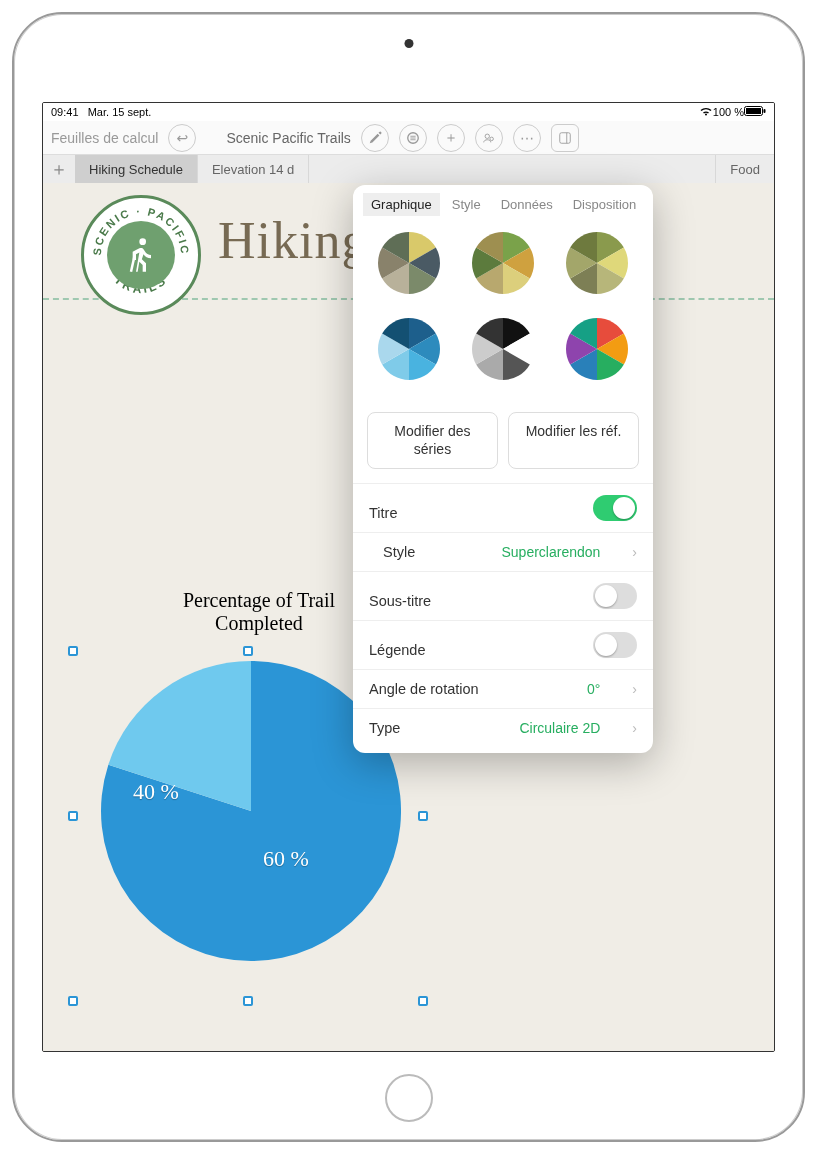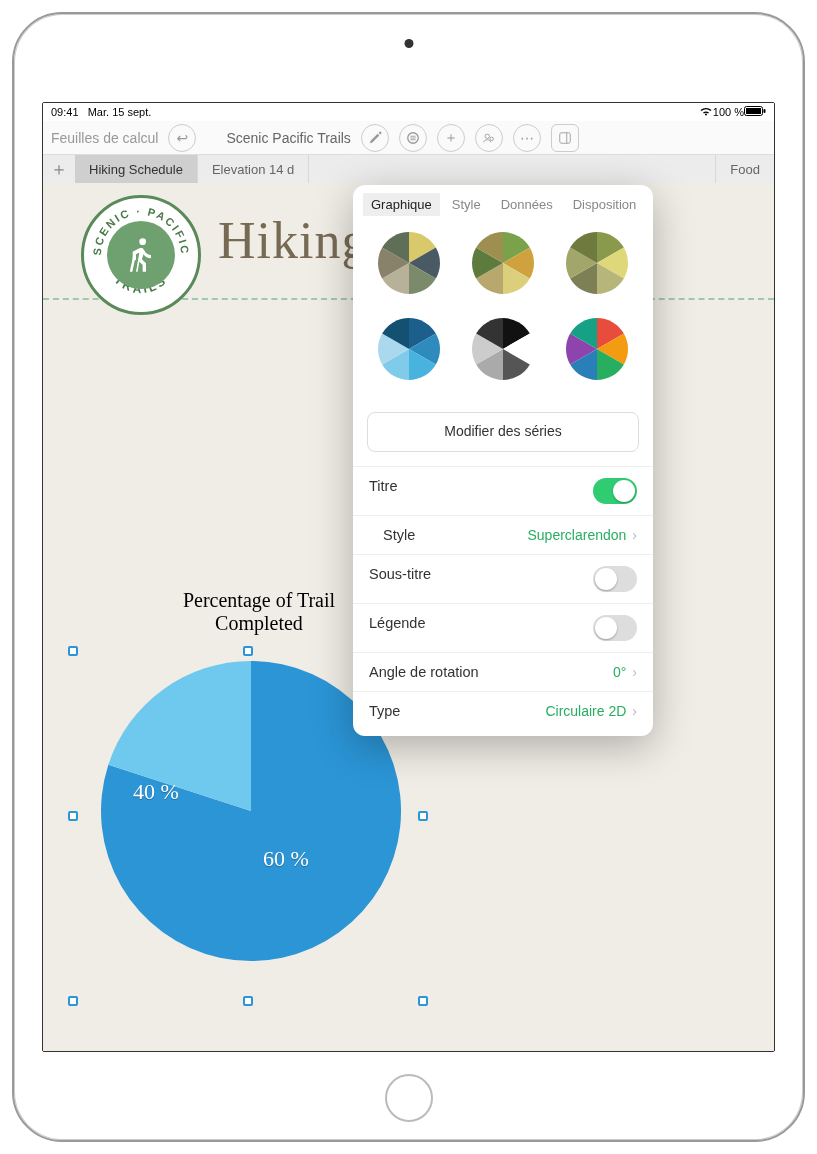--- a/index.html
+++ b/index.html
@@ -242,25 +242,26 @@
     text-align: center;
     font-size: 14px;
     color: #333;
     padding: 10px 6px;
     border: 1px solid #ddd;
     border-radius: 8px;
     line-height: 1.25;
   }
   .pop-row {
     display: flex;
-    align-items: flex-start;
+    align-items: flex-end;
     padding: 11px 16px;
     border-top: 1px solid #eee;
     font-size: 14.5px;
     color: #333;
+    gap: 26px;
   }
   .pop-row.indent .label { padding-left: 14px; }
   .pop-row .val { margin-left: auto; color: #27ae60; font-size: 14px; }
   .pop-row .chev { color: #bbb; margin-left: 6px; font-size: 14px; }
   .switch {
     margin-left: auto;
     width: 44px; height: 26px;
     border-radius: 13px;
     background: #ddd;
     position: relative;
@@ -455,20 +456,21 @@
               <path d="M31 31 L57.846787517317594 15.5 A31 31 0 0 1 57.8467875173176 46.49999999999999 Z" fill="#f39c12"></path>
               <path d="M31 31 L57.8467875173176 46.49999999999999 A31 31 0 0 1 31.000000000000004 62 Z" fill="#27ae60"></path>
               <path d="M31 31 L31.000000000000004 62 A31 31 0 0 1 4.153212482682406 46.500000000000014 Z" fill="#2980b9"></path>
               <path d="M31 31 L4.153212482682406 46.500000000000014 A31 31 0 0 1 4.153212482682402 15.499999999999996 Z" fill="#8e44ad"></path>
               <path d="M31 31 L4.153212482682402 15.499999999999996 A31 31 0 0 1 30.999999999999993 0 Z" fill="#16a085"></path>
             </svg></div>
         </div>
 
       <div class="pop-btns">
         <div class="pop-btn">Modifier des séries</div>
+        <div class="pop-btn">Modifier les réf.</div>
       </div>
 
       <div class="pop-row">
         <span class="label">Titre</span>
         <div class="switch on">
             <div class="knob"></div>
           </div>
       </div>
       <div class="pop-row indent">
         <span class="label">Style</span>

